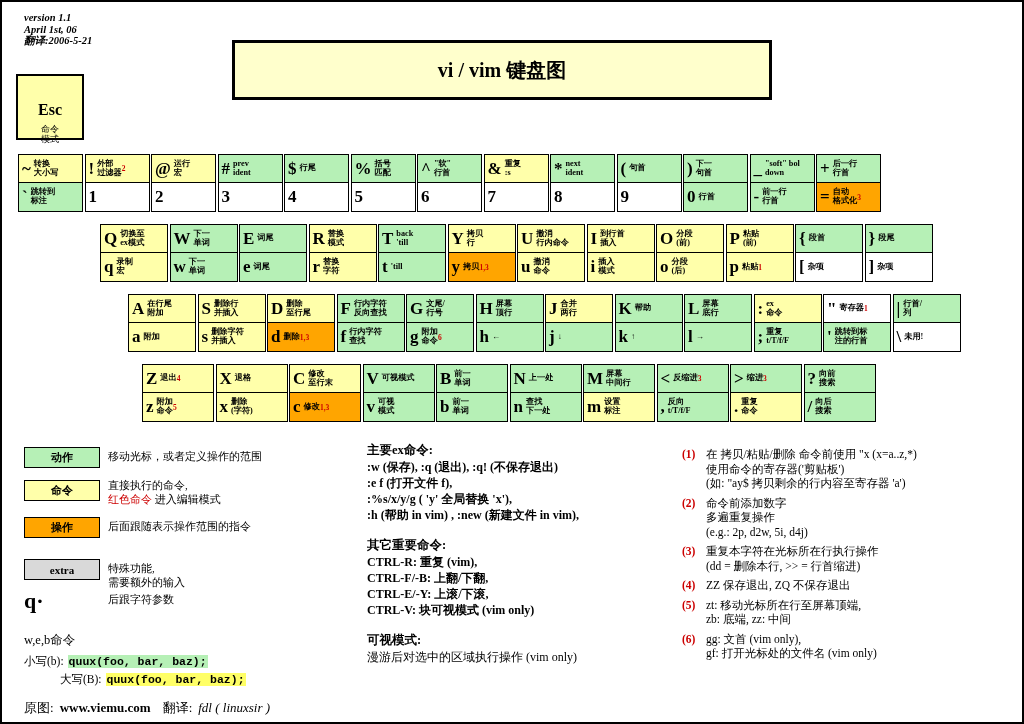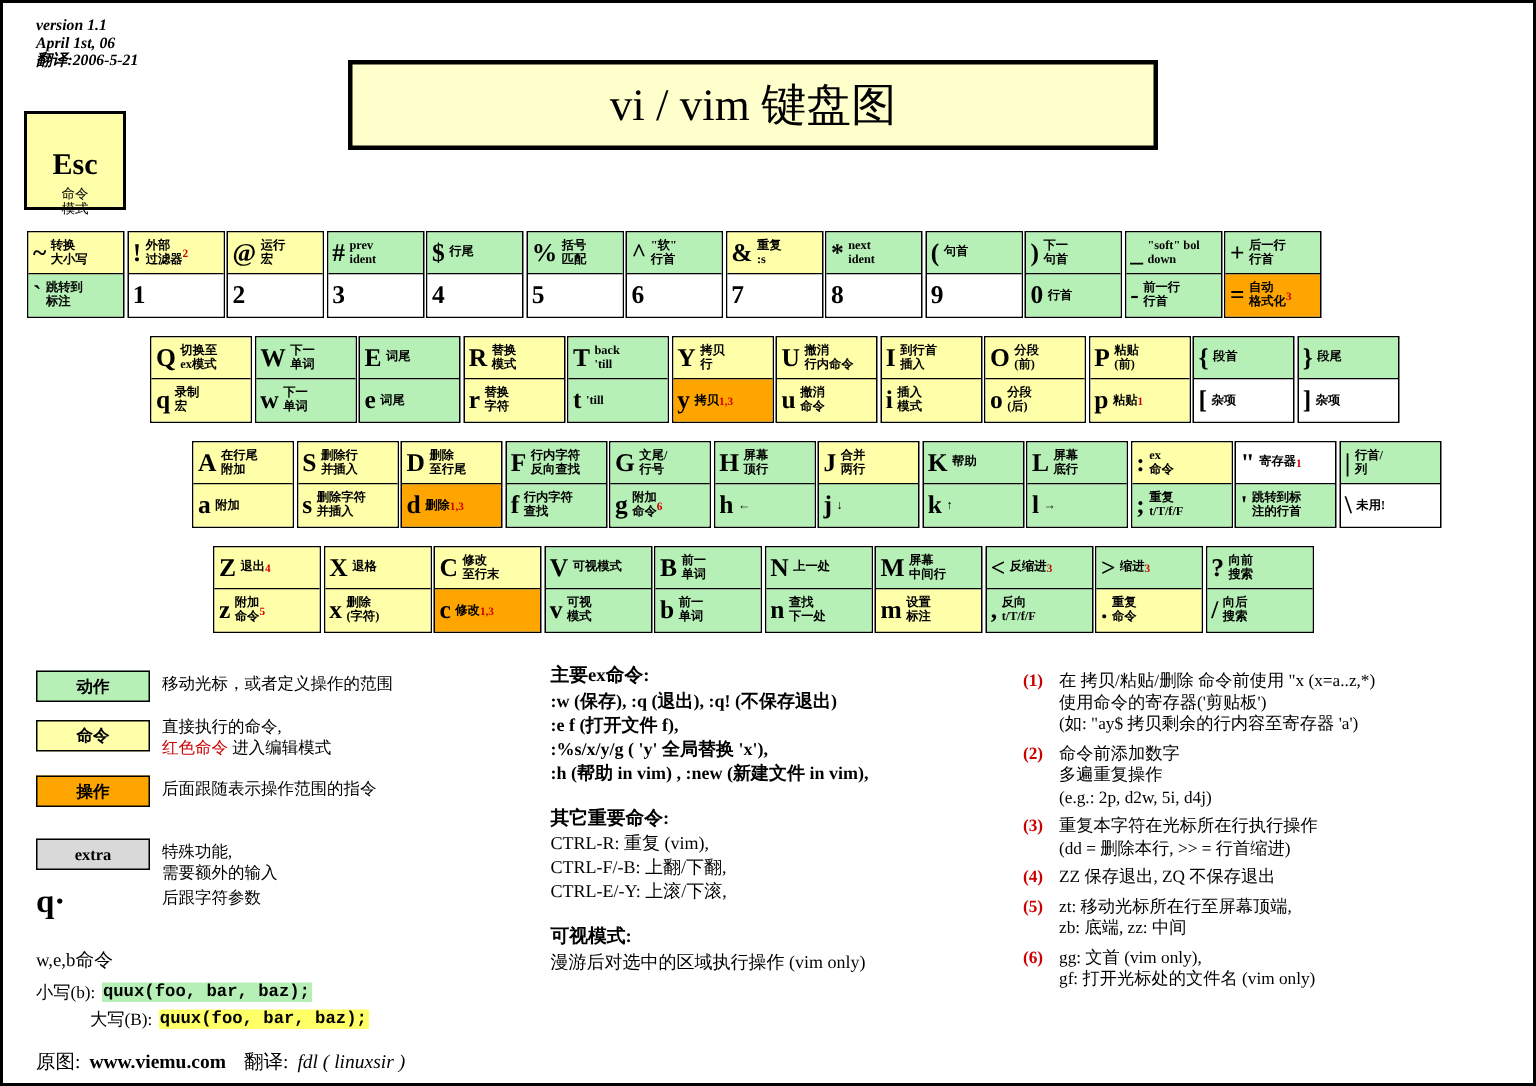--- a/index.html
+++ b/index.html
@@ -14,26 +14,26 @@
     position:absolute;left:0;top:0;width:1024px;height:724px;
     border:2px solid #000;box-sizing:border-box;background:#fff;
   }
   .abs{position:absolute;box-sizing:border-box;}
   .ver{font-family:"Liberation Serif",serif;font-style:italic;font-size:10.5px;line-height:11.5px;font-weight:bold;color:#000;}
   .title-box{
     left:230px;top:38px;width:540px;height:60px;
     border:3px solid #000;background:#ffffcc;
     display:flex;align-items:center;justify-content:center;
   }
-  .title-box span{font-size:30px;font-weight:normal;font-family:"Liberation Serif",serif;}
+  .title-box span{font-size:20px;font-weight:bold;font-family:"Liberation Serif",serif;}
   .esc-box{
     left:14px;top:72px;width:68px;height:66px;border:2px solid #000;background:#ffffaa;
     display:flex;flex-direction:column;align-items:center;justify-content:center;
   }
-  .esc-box .t1{font-size:20px;font-weight:bold;font-family:"Liberation Serif",serif;line-height:24px;margin-top:28px;}
+  .esc-box .t1{font-size:16px;font-weight:bold;font-family:"Liberation Serif",serif;line-height:24px;margin-top:28px;}
   .esc-box .t2{font-size:9px;line-height:10px;text-align:center;margin-top:2px;}
 
   
   .key{border:1.5px solid #000;position:absolute;box-sizing:border-box;}
   .half{position:absolute;left:0;right:0;height:50%;box-sizing:border-box;overflow:hidden;}
   .half.top{top:0;border-bottom:1px solid #000;}
   .half.bot{bottom:0;}
   .g{background:#b6f0b6;}
   .y{background:#ffffaa;}
   .o{background:#ffa500;}
@@ -1028,24 +1028,25 @@
 
   <div class="abs" style="left:365px;top:440px;width:300px;">
     <div style="font-size:12.5px;font-weight:bold;">主要ex命令:</div>
     <div id="ex-lines" style="font-size:12px;line-height:16px;font-weight:bold;">
         <div>:w (保存), :q (退出), :q! (不保存退出)</div>
         <div>:e f (打开文件 f),</div>
         <div>:%s/x/y/g ( 'y' 全局替换 'x'),</div>
         <div>:h (帮助 in vim) , :new (新建文件 in vim),</div>
       </div>
     <div style="font-size:12.5px;font-weight:bold;margin-top:14px;">其它重要命令:</div>
-    <div id="ex-lines2" style="font-size:12px;line-height:16px;font-weight:normal;">
+    <div id="ex-lines2" style="font-size:12px;line-height:16px;font-weight:bold;">
         <div>CTRL-R: 重复 (vim),</div>
         <div>CTRL-F/-B: 上翻/下翻,</div>
         <div>CTRL-E/-Y: 上滚/下滚,</div>
+        <div>CTRL-V: 块可视模式 (vim only)</div>
       </div>
     <div style="font-size:12.5px;font-weight:bold;margin-top:14px;">可视模式:</div>
     <div id="ex-lines3" style="font-size:12px;line-height:16px;">
         <div>漫游后对选中的区域执行操作 (vim only)</div>
       </div>
   </div>
 
   <div class="abs" style="left:680px;top:440px;width:340px;">
     <div id="notes-list" style="margin-top:2px;">
         <div style="display: flex; margin-top: 5px; font-size: 11.5px; line-height: 14.5px;">

